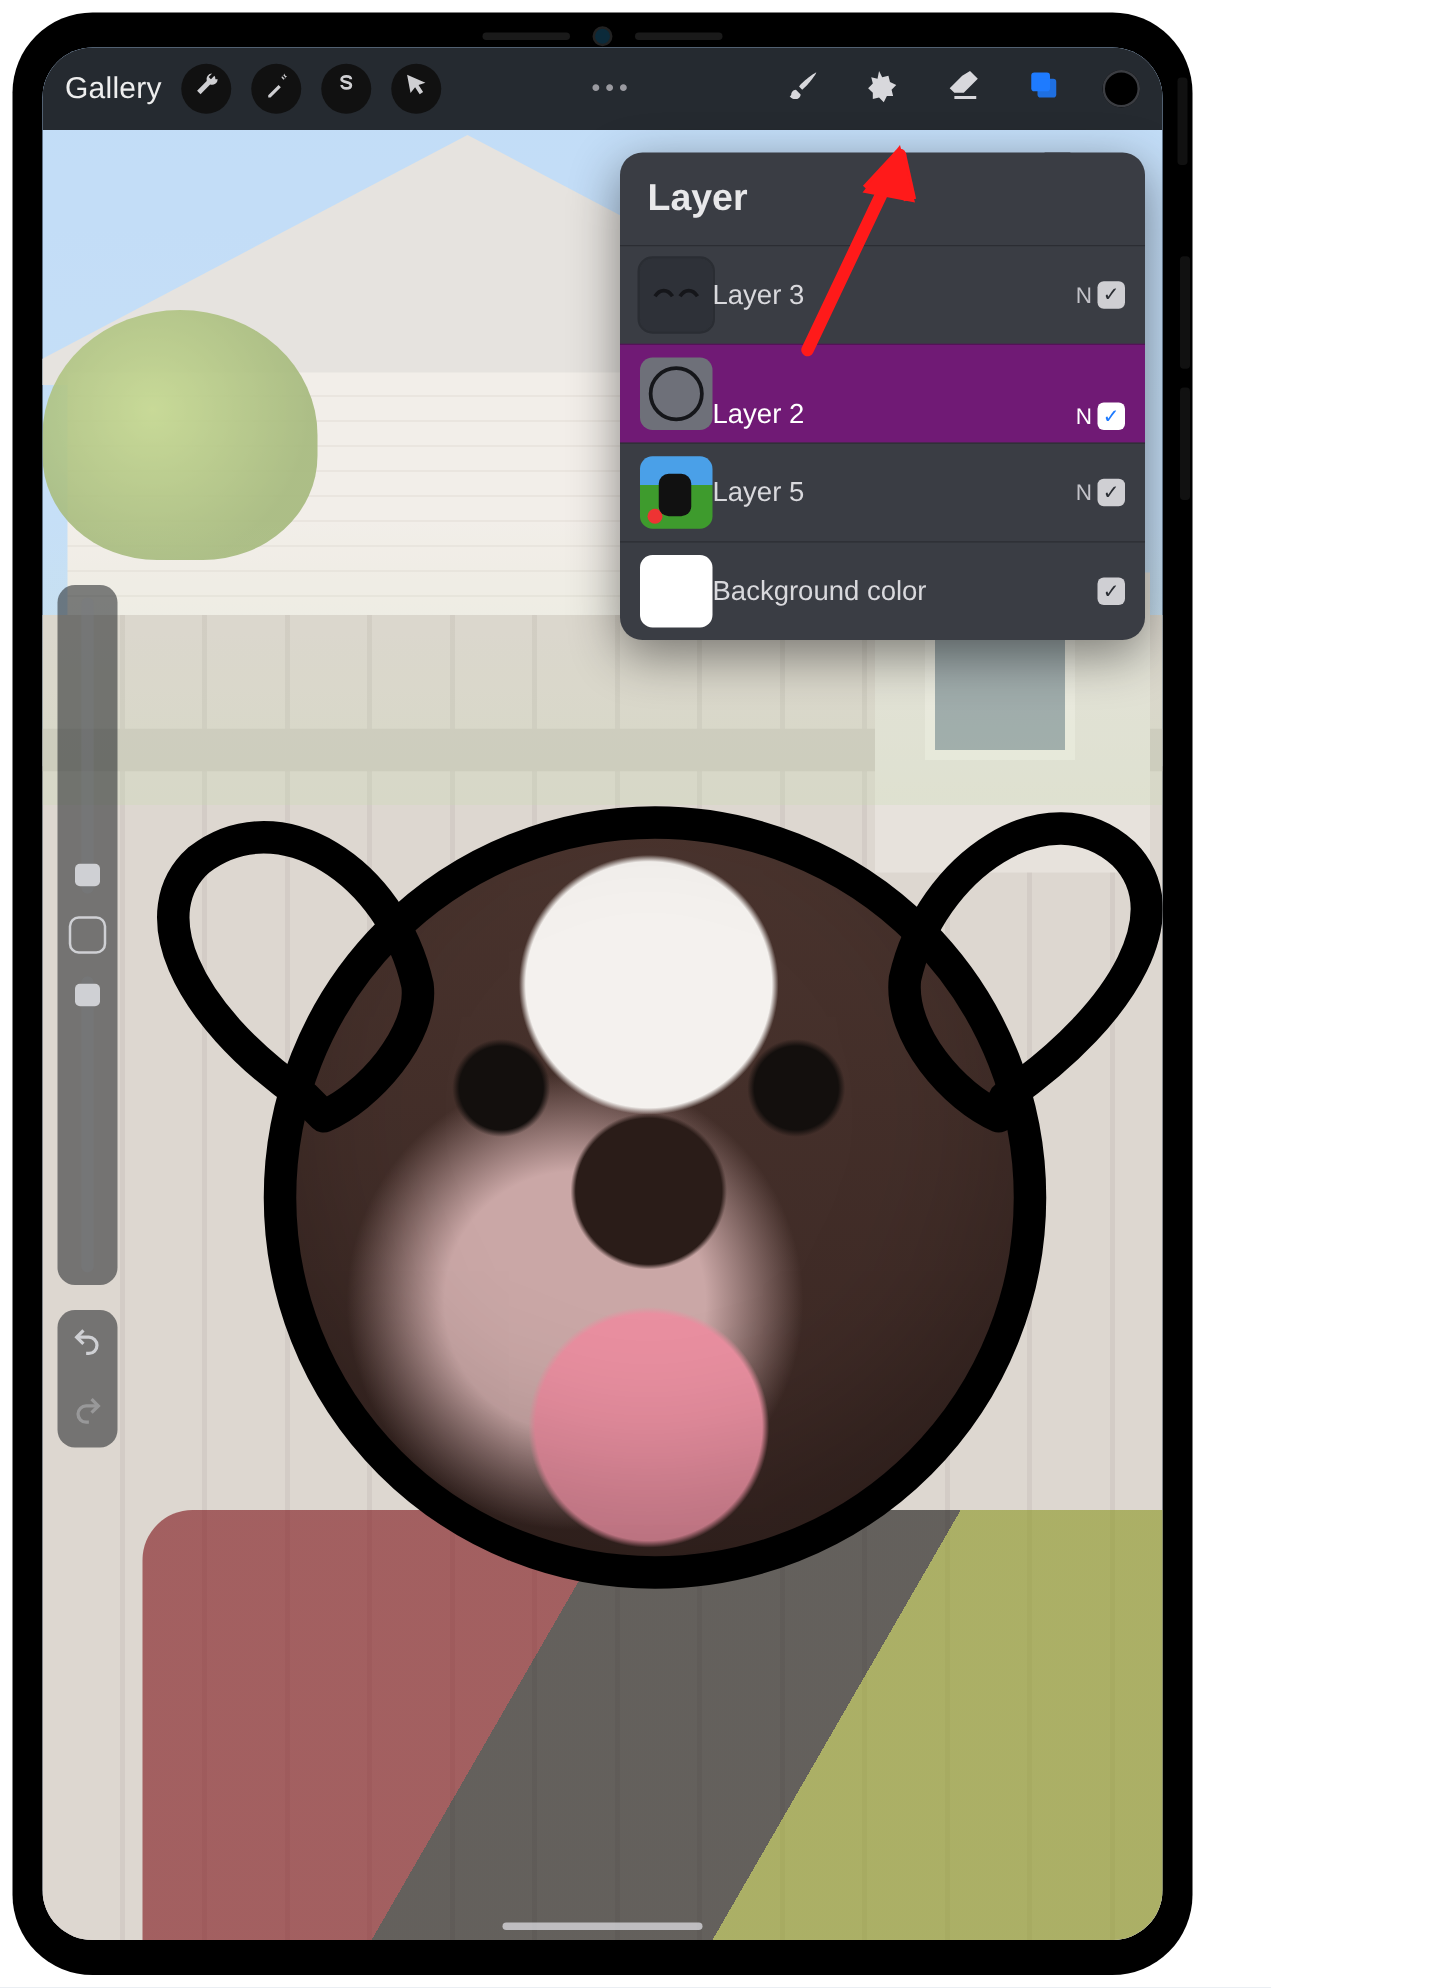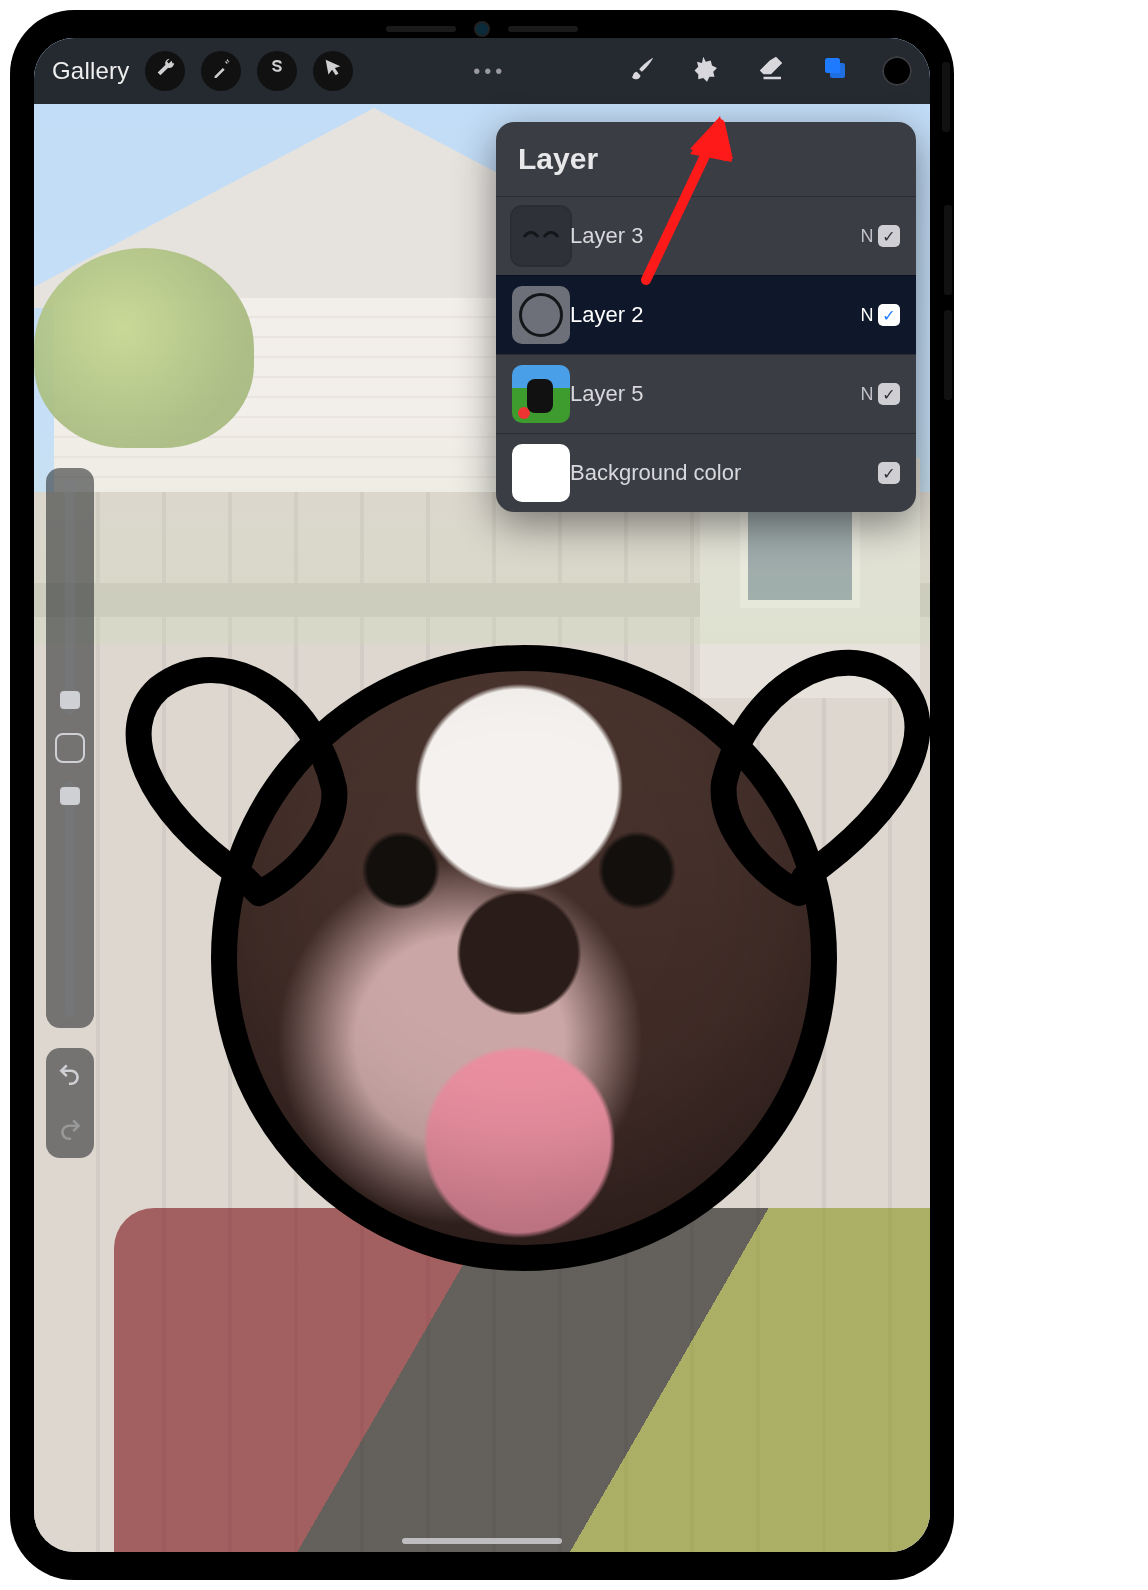--- a/index.html
+++ b/index.html
@@ -142,21 +142,21 @@
   .layer-row .thumb{
     width:58px;height:58px;border-radius:10px;background:#2e3138;flex:0 0 58px;
     display:flex;align-items:center;justify-content:center;overflow:hidden;
   }
   .layer-row .lname{flex:1;color:#d9d9dd;}
   .layer-row .blend{width:22px;text-align:center;color:#c2c2c8;font-size:18px;}
   .layer-row .vis{
     width:22px;height:22px;border-radius:5px;background:#cfcfd3;
     display:flex;align-items:center;justify-content:center;color:#2c2f35;font-size:16px;
   }
-  .layer-row.selected{background:#0f172a;}
+  .layer-row.selected{background:#701a75;align-items:flex-end;}
   .layer-row.selected .lname,.layer-row.selected .blend{color:#fff;}
   .layer-row.selected .vis{background:#fff;color:#1e7bff;}
   .layer-row.dim .thumb{outline:2px solid #2a2d33;}
   .thumb svg{width:46px;height:46px;}
 
   .thumb.photo{
     background:
       linear-gradient(#4aa0e8 0 40%,#3e9b2d 40% 100%);
     position:relative;
   }

